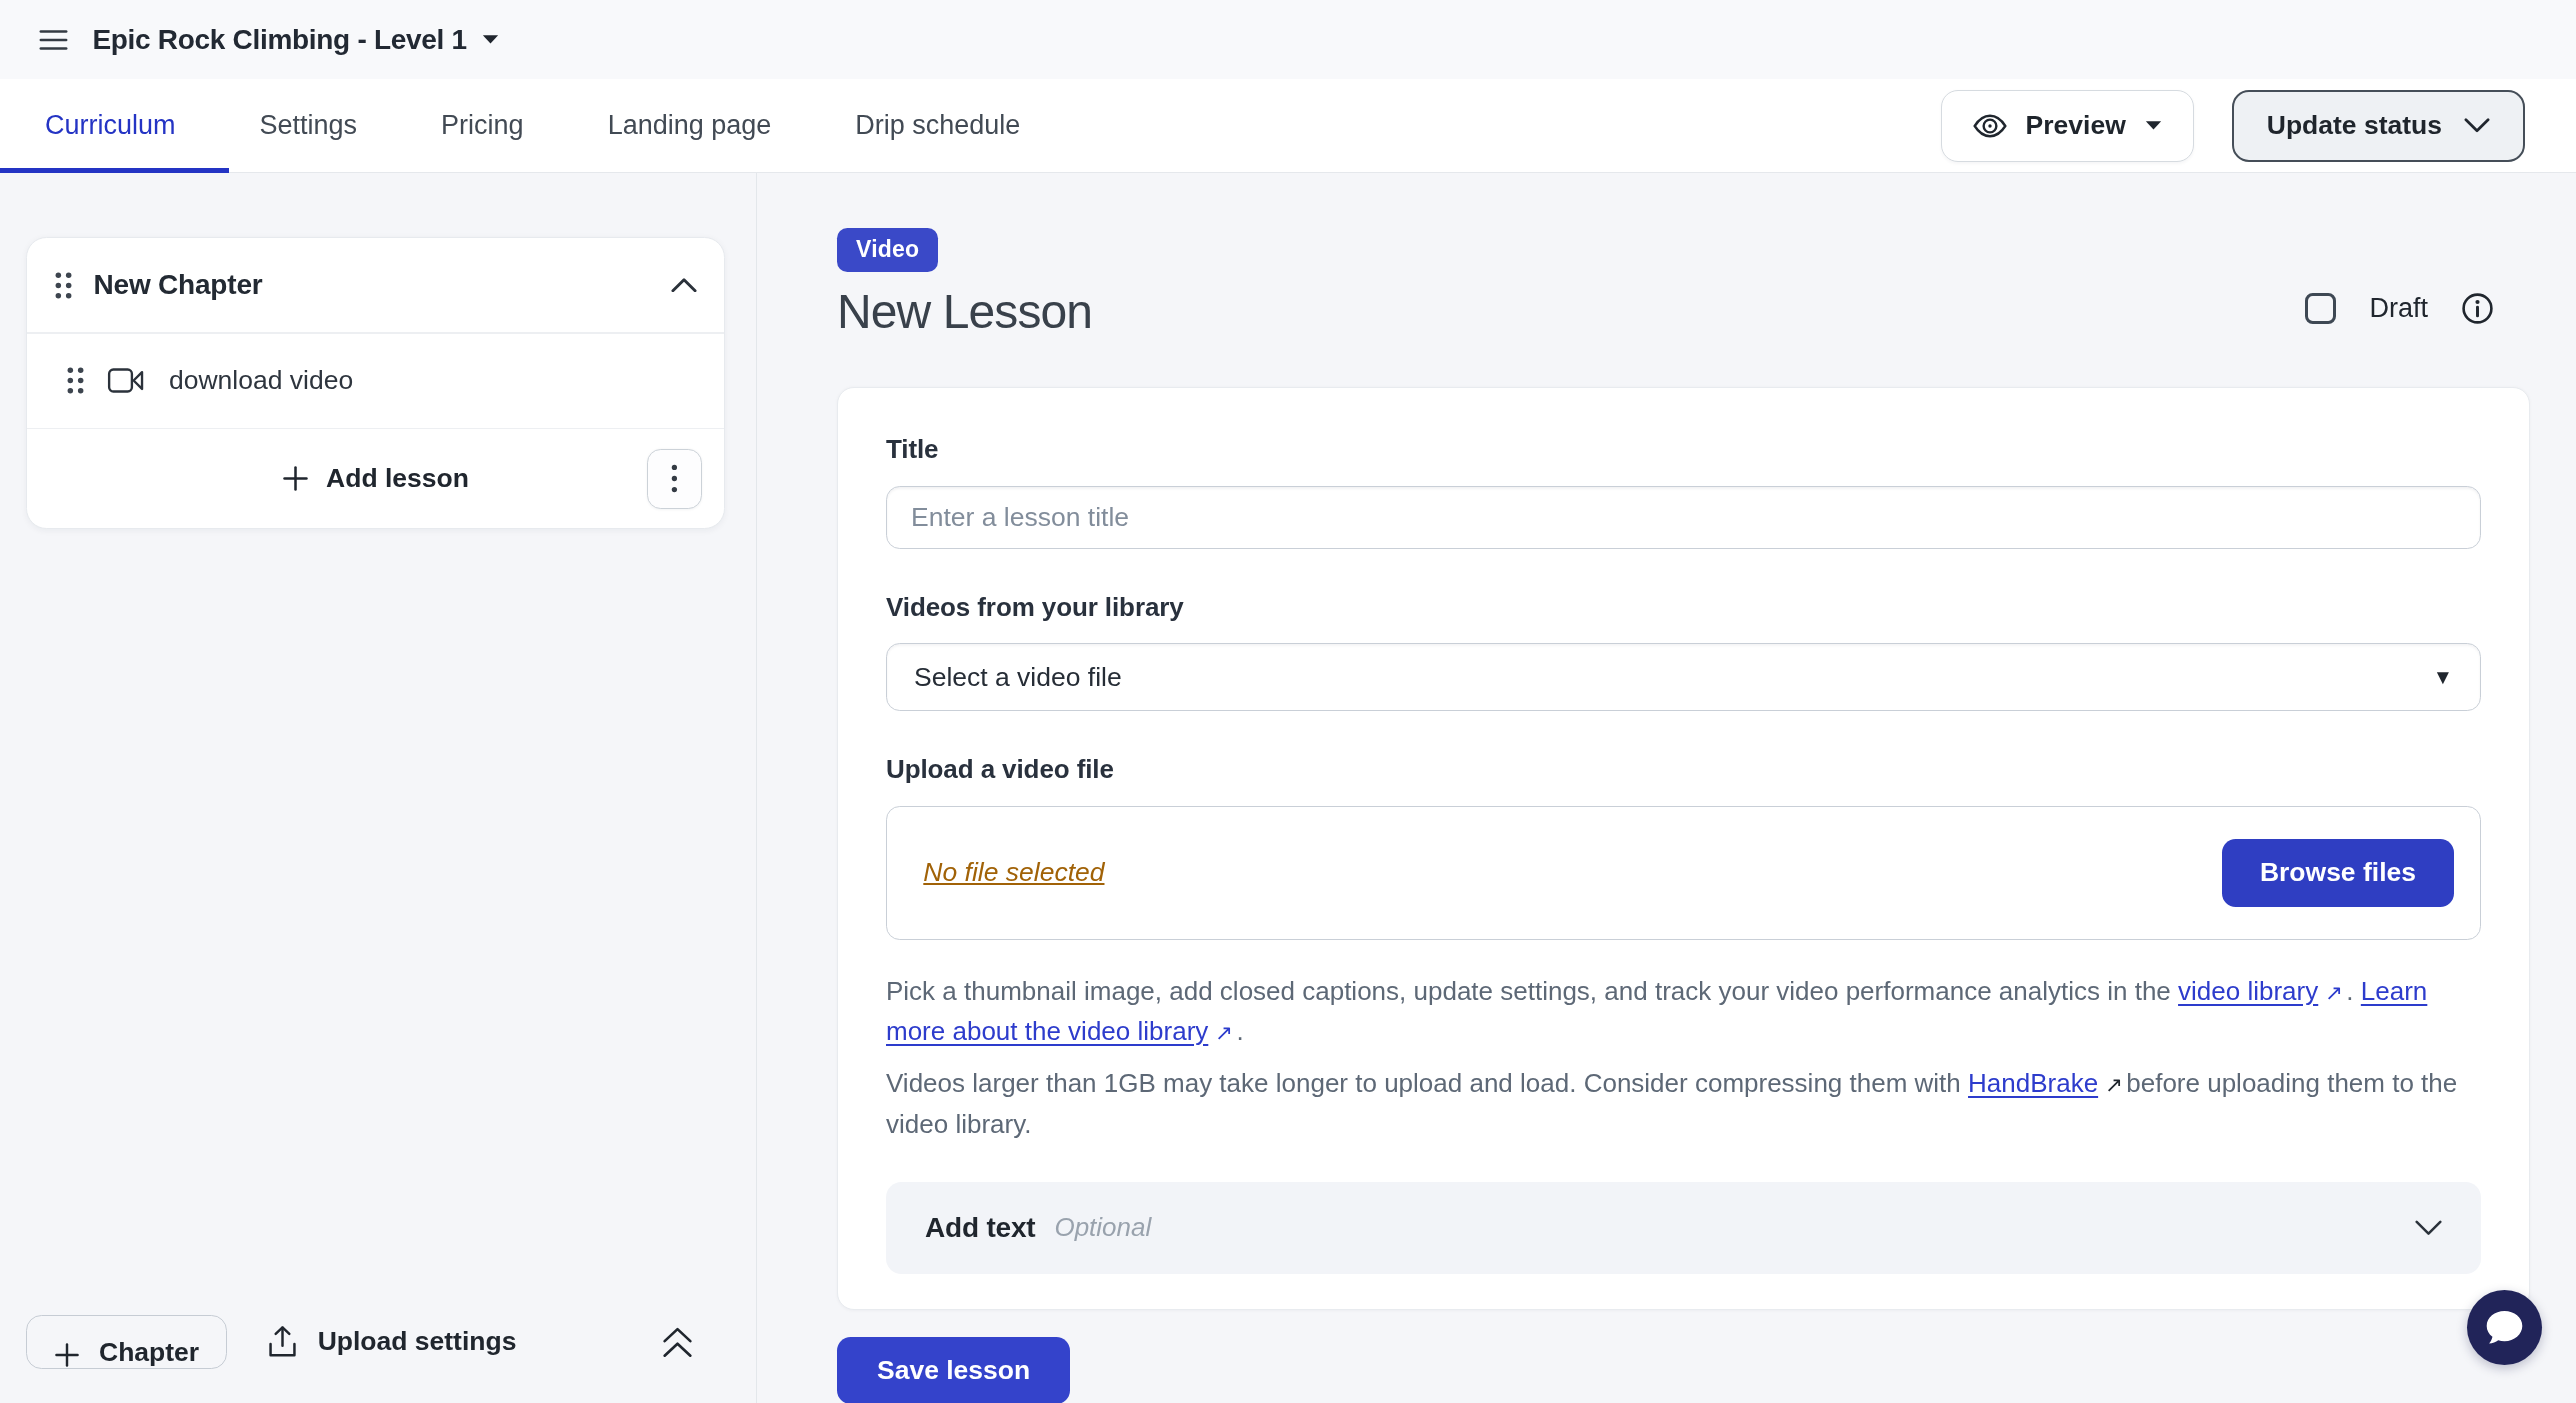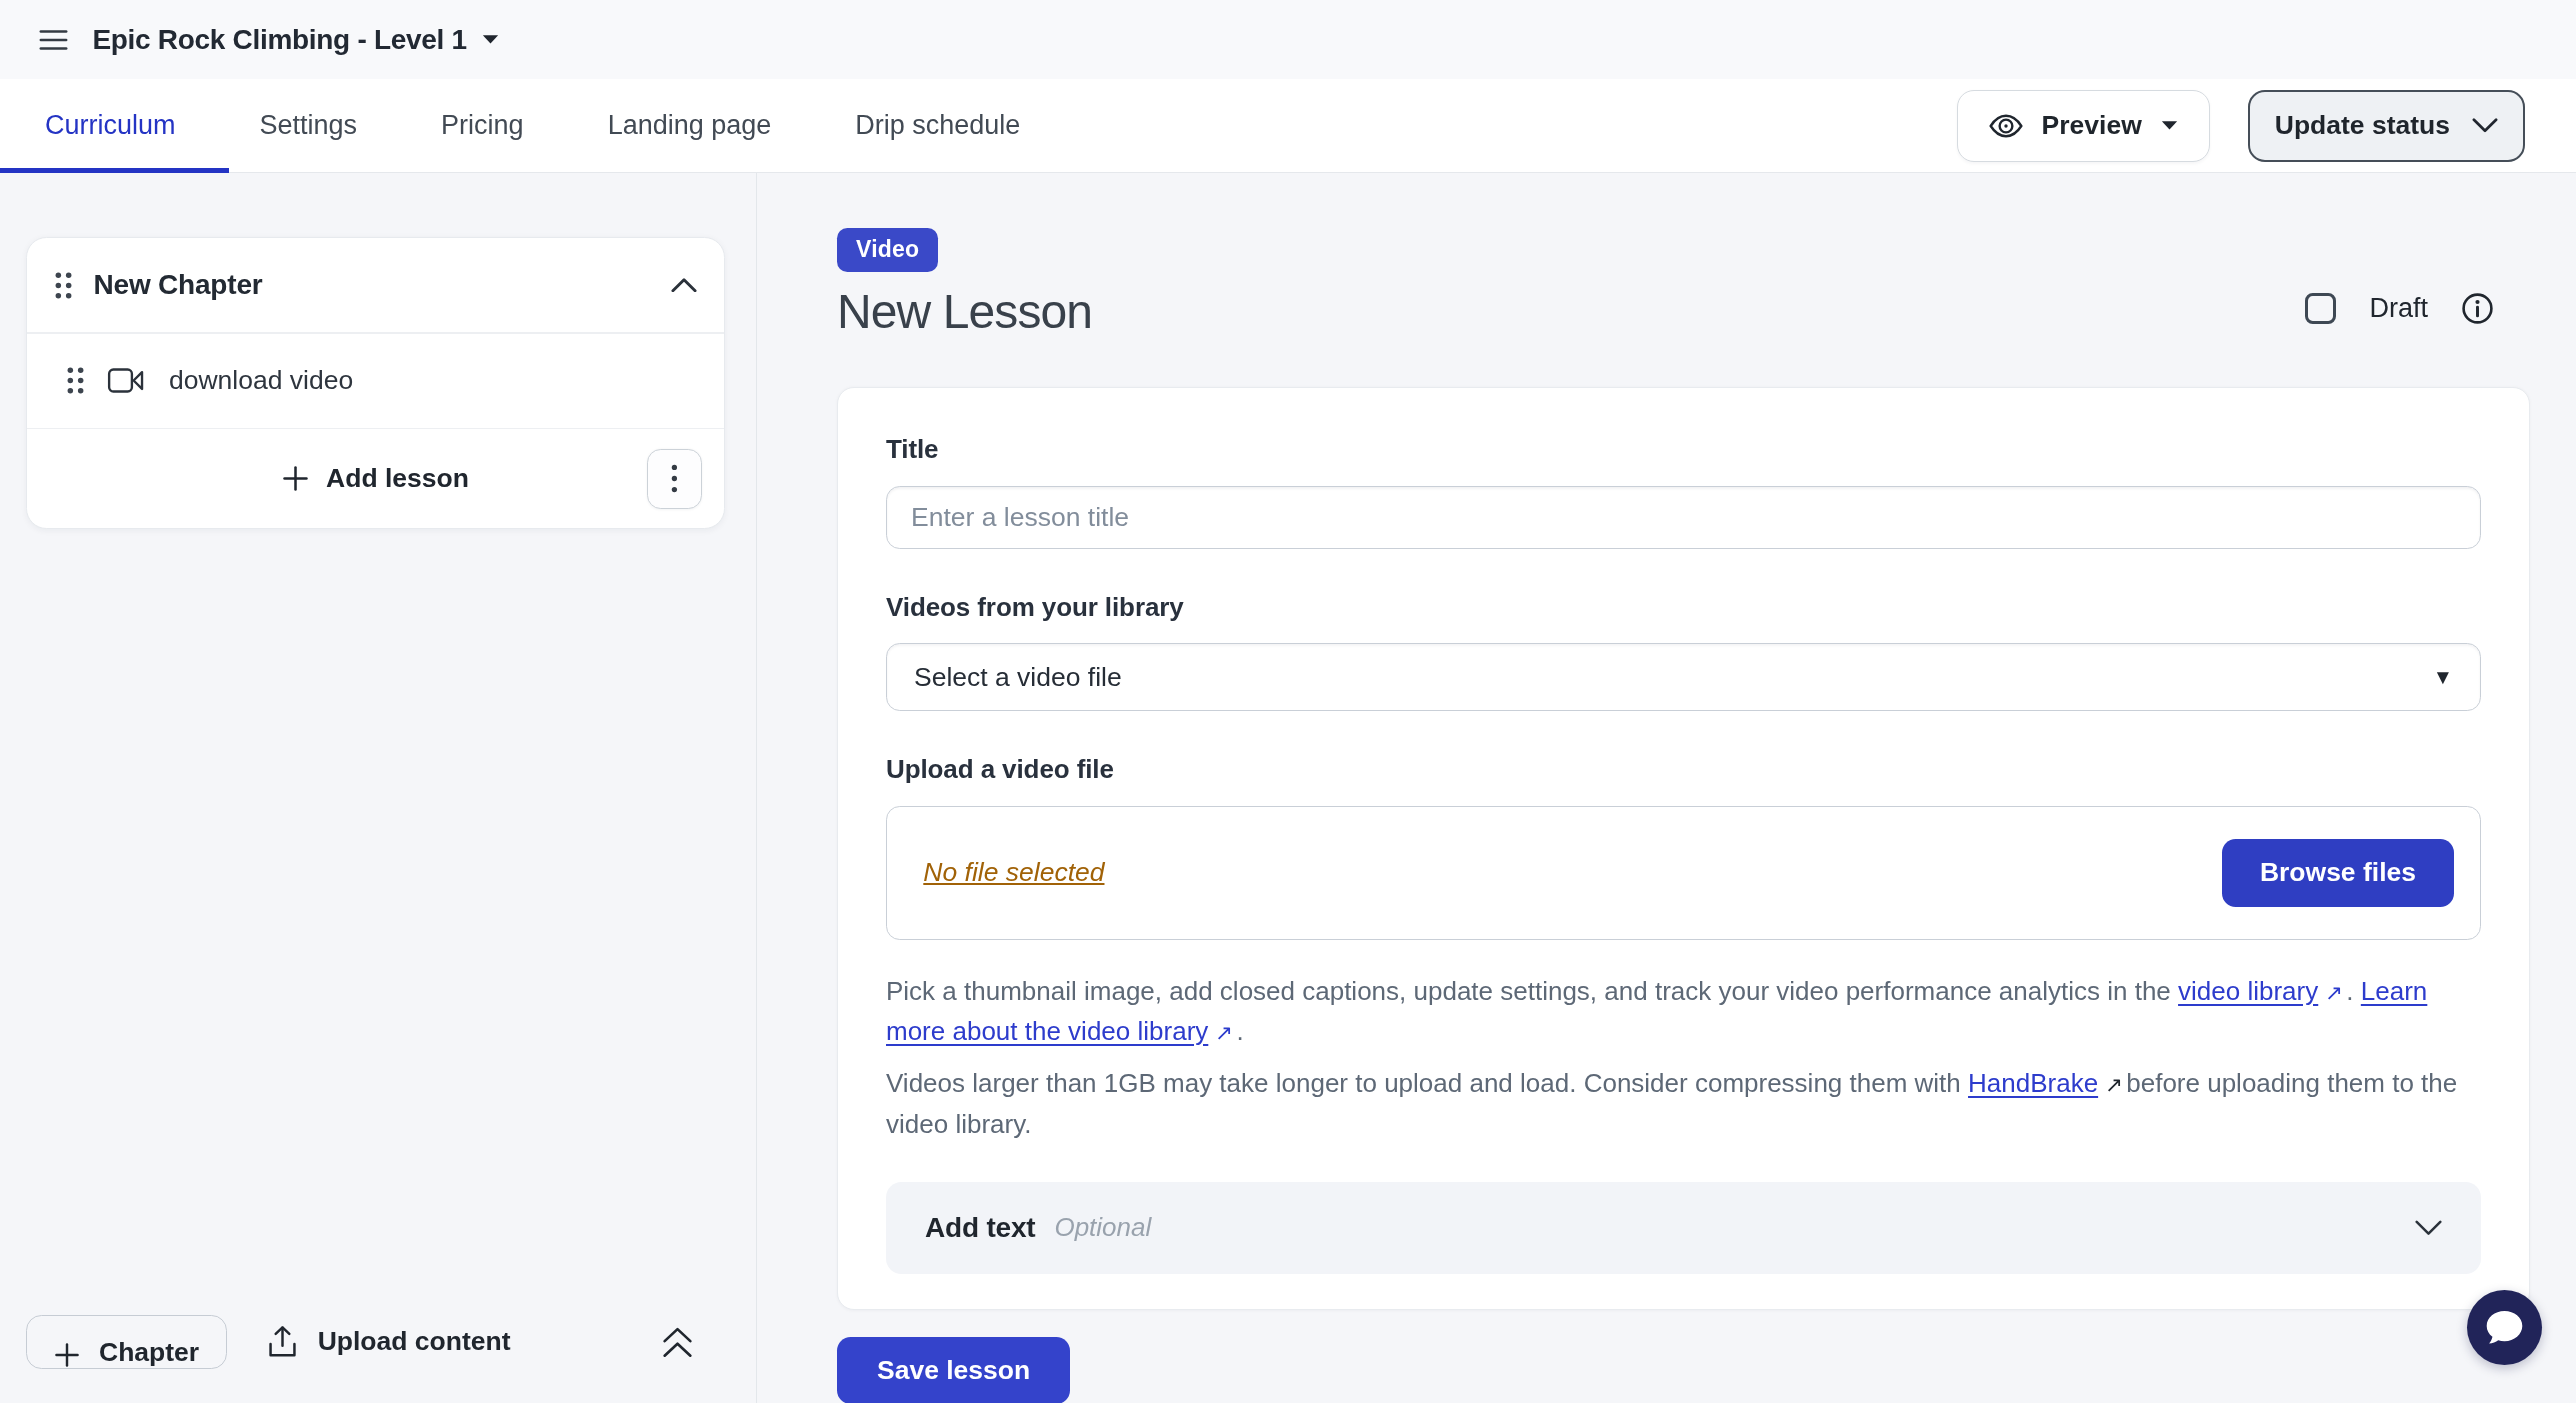--- a/index.html
+++ b/index.html
@@ -20,21 +20,21 @@
   .course-caret { margin-left:15.4px; display:flex; }
 
   
   .tabbar { height:94px; background:#ffffff; border-bottom:1.7px solid #e5e8ec; display:flex; align-items:center; position:relative; flex-shrink:0; padding-right:51px; }
   .tabs { display:flex; align-items:center; padding-left:45px; gap:84px; }
   .tab { font-size:27px; color:#424a54; cursor:pointer; white-space:nowrap; }
   .tab.active { color:#2434c4; }
   .active-underline { position:absolute; left:0; bottom:-1.7px; width:229px; height:6px; background:#2434c4; }
   .tab-actions { margin-left:auto; display:flex; align-items:center; gap:38px; }
   .btn-preview { height:72px; background:#ffffff; border:1.7px solid #d6dbe0; border-radius:17px; padding:0 31px; display:flex; align-items:center; gap:19px; font-family:inherit; font-size:26.5px; font-weight:700; color:#1f252c; cursor:pointer; box-shadow:0 1.7px 3.4px rgba(20,30,50,0.04); }
-  .btn-update { height:72px; background:#eef1f4; border:2.6px solid #454e58; border-radius:17px; padding:0 25px; display:flex; align-items:center; gap:22px; font-family:inherit; font-size:26.5px; font-weight:700; color:#1f252c; cursor:pointer; }
+  .btn-update { height:72px; background:#eef1f4; border:2.6px solid #454e58; border-radius:17px; padding:0 33px; display:flex; align-items:center; gap:22px; font-family:inherit; font-size:26.5px; font-weight:700; color:#1f252c; cursor:pointer; }
 
   
   .content { flex:1; display:flex; min-height:0; }
 
   
   .sidebar { width:757px; flex-shrink:0; border-right:1.7px solid #e3e7eb; position:relative; background:#f5f6f9; }
   .chapter-card { margin:64px 31px 0 26px; background:#ffffff; border:1.7px solid #e7eaee; border-radius:20.5px; box-shadow:0 1.7px 6.8px rgba(20,30,50,0.05); overflow:hidden; }
   .chapter-header { height:94px; display:flex; align-items:center; padding:4px 27px; cursor:pointer; }
   .chapter-title { margin-left:20.5px; font-size:28px; font-weight:700; color:#232a33; flex:1; letter-spacing:-0.2px; }
   .divider { height:1.7px; background:#edeff2; }
@@ -241,21 +241,21 @@
         <button class="btn-upload-content">
           <span>
             <svg width="29" height="33" viewBox="0 0 34 38">
                 <g fill="none" stroke="#20262e" stroke-width="2.9" stroke-linecap="round" stroke-linejoin="round">
                   <path d="M17 24 L17 3"></path>
                   <path d="M9 10 L17 2.5 L25 10"></path>
                   <path d="M3 22 L3 35 L31 35 L31 22"></path>
                 </g>
               </svg>
           </span>
-          <span>Upload content</span>
+          <span>Upload settings</span>
         </button>
         <button class="collapse-btn">
           <span>
             <svg width="33" height="36" viewBox="0 0 38 42">
                 <g fill="none" stroke="#20262e" stroke-width="3.1" stroke-linecap="round" stroke-linejoin="round">
                   <path d="M4 20 L19 6 L34 20"></path>
                   <path d="M4 37 L19 23 L34 37"></path>
                 </g>
               </svg>
           </span>

